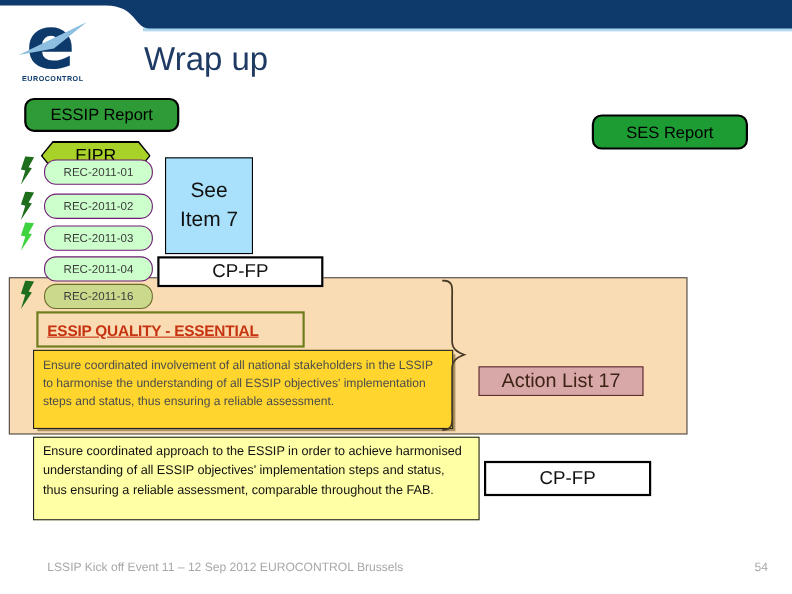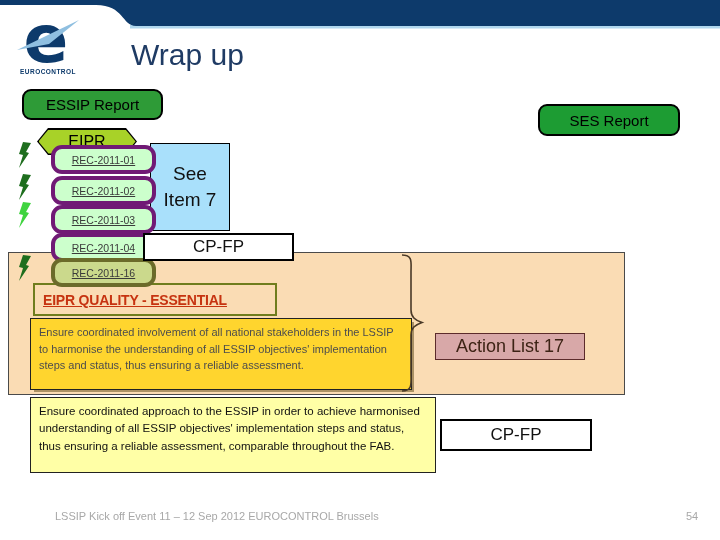--- a/index.html
+++ b/index.html
@@ -28,23 +28,23 @@
     clip-path:polygon(11px 0,calc(100% - 11px) 0,100% 50%,calc(100% - 11px) 100%,11px 100%,0 50%);
   }
   .eipr-inner{
     position:absolute;left:1.5px;top:1.5px;right:1.5px;bottom:1.5px;background:#A8D228;
     clip-path:polygon(10px 0,calc(100% - 10px) 0,100% 50%,calc(100% - 10px) 100%,10px 100%,0 50%);
     display:flex;align-items:center;justify-content:center;font-size:16px;color:#000;
   }
 
   
   .pill{
-    position:absolute;left:51px;width:97px;height:21px;border-radius:11px;
-    background:#CCFFCC;border:4px solid #701a75;display:flex;align-items:center;justify-content:center;
-    font-size:10.5px;color:#3b3b3b;z-index:3;text-decoration:underline;
+    position:absolute;left:40px;width:97px;height:21px;border-radius:11px;
+    background:#CCFFCC;border:1px solid #701a75;display:flex;align-items:center;justify-content:center;
+    font-size:10.5px;color:#3b3b3b;z-index:3;
   }
   .pill.olive{background:#CBD98C;border-color:#6b6b2a;}
   .bolt{position:absolute;left:15px;width:18px;height:26px;z-index:3;}
 
   
   .see-box{
     position:absolute;left:150px;top:143px;width:78px;height:86px;background:#A9E0FB;
     border:1px solid #000;display:flex;flex-direction:column;align-items:center;justify-content:center;
     font-size:19px;color:#111;line-height:1.35;z-index:2;
   }
@@ -76,21 +76,21 @@
   }
 
   .brace{position:absolute;left:400px;top:254px;z-index:2;}
 
   .action-list{
     position:absolute;left:425px;top:333px;width:148px;height:25px;background:#D8A8A8;
     border:1px solid #5C2B2B;display:flex;align-items:center;justify-content:center;
     font-size:18px;color:#3D2315;z-index:2;margin-left:10px;
   }
 
-  .footer-text{position:absolute;left:55px;top:510px;font-size:11px;color:#A8A8A8;z-index:2;}
+  .footer-text{position:absolute;left:43px;top:510px;font-size:11px;color:#A8A8A8;z-index:2;}
   .page-num{position:absolute;left:686px;top:510px;font-size:11px;color:#A8A8A8;z-index:2;}
 </style>
 </head>
 <body>
 
 <div class="slide">
 
   <svg class="header-svg" width="720" height="30">
     <rect x="130" y="25" width="590" height="3.5" fill="#AFD7EE"></rect>
     <path d="M0,0 H720 V26 H136 C122,26 124,5 96,5 H0 Z" fill="#0D3A6B"></path>
@@ -154,21 +154,21 @@
   <div class="cpfp cpfp-top">
     <span>CP-FP</span>
   </div>
   <div class="cpfp cpfp-bottom">
     <span>CP-FP</span>
   </div>
 
   <div class="tan"></div>
 
   <div class="dq-box">
-    <span class="dq-text">EIPR QUALITY - ESSENTIAL</span>
+    <span class="dq-text">ESSIP QUALITY - ESSENTIAL</span>
   </div>
 
   <div class="gold-box">Ensure coordinated involvement of all national stakeholders in the LSSIP to harmonise the understanding of all ESSIP objectives' implementation steps and status, thus ensuring a reliable assessment.</div>
 
   <svg class="brace" width="26" height="138" viewBox="0 0 26 138">
     <path d="M2,1 C13,1 11,8 11,18 L11,56 C11,63 15,66 22,68.5 C15,71 11,74 11,81 L11,119 C11,129 13,137 2,137" fill="none" stroke="#4a3a28" stroke-width="1.6"></path>
   </svg>
 
   <div class="action-list">
     <span>Action List 17</span>

